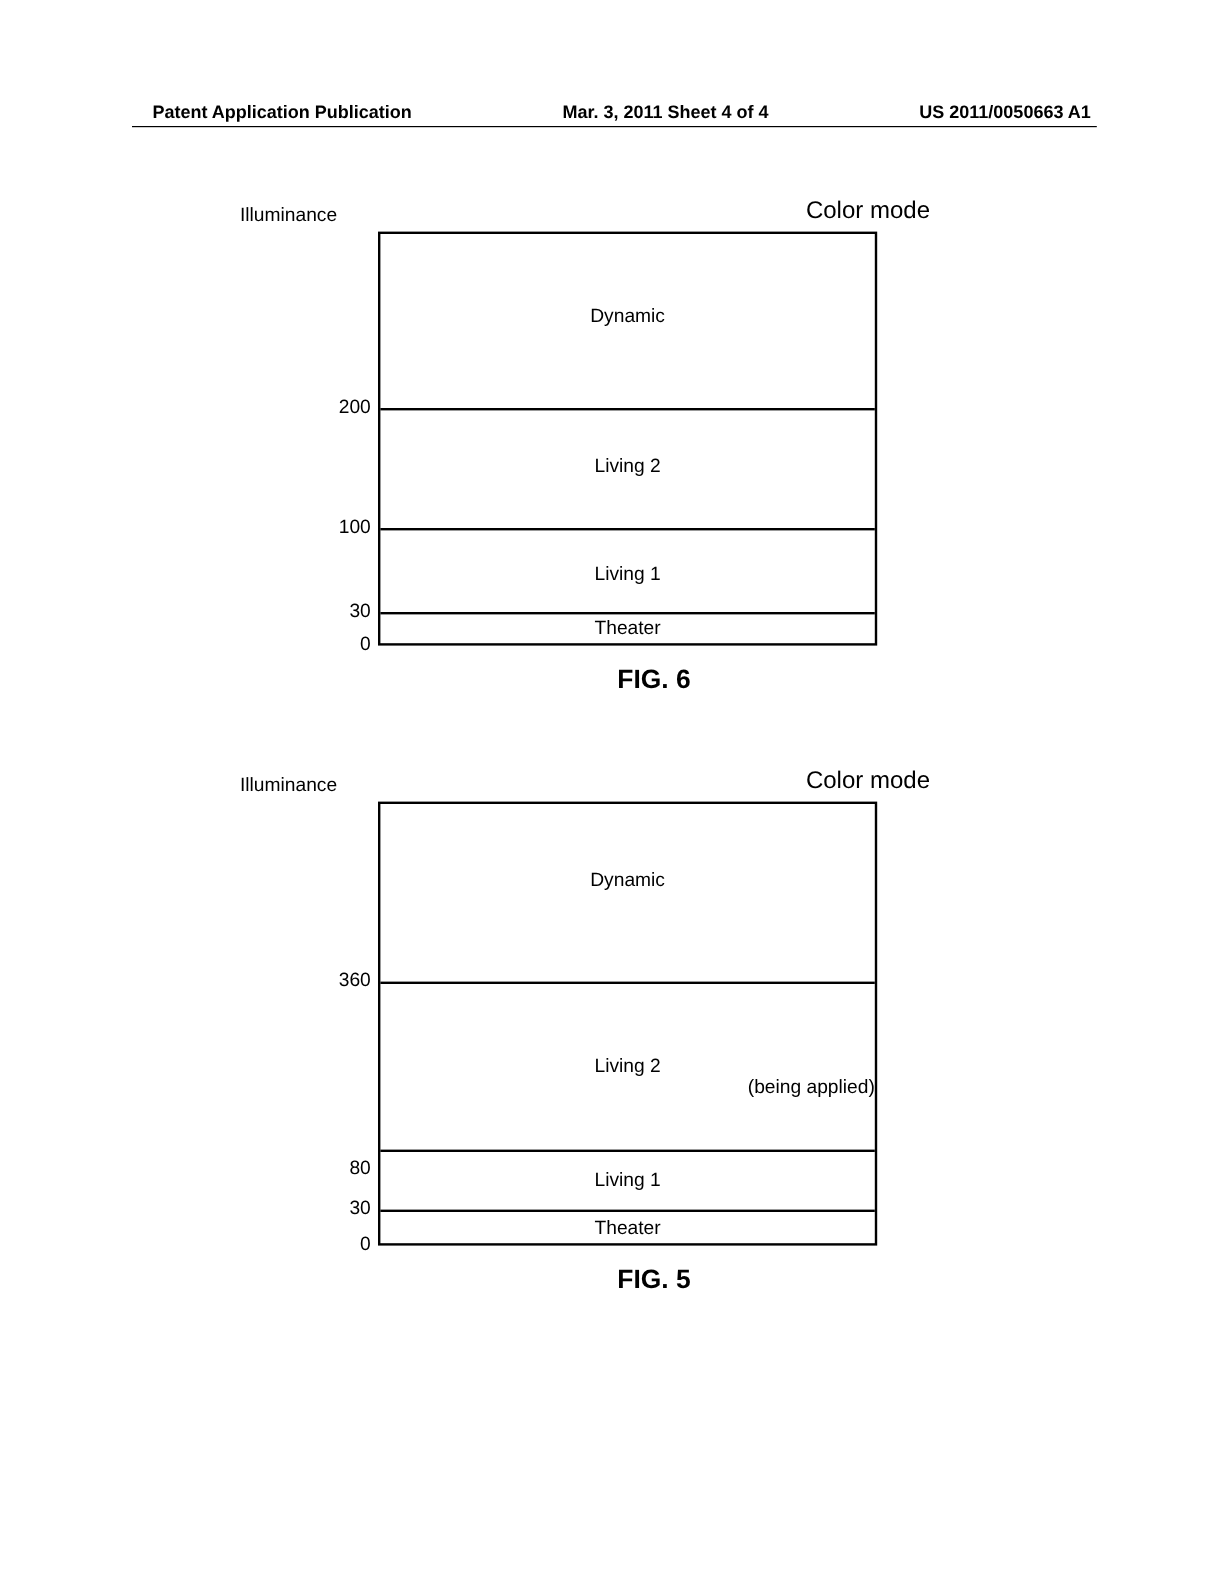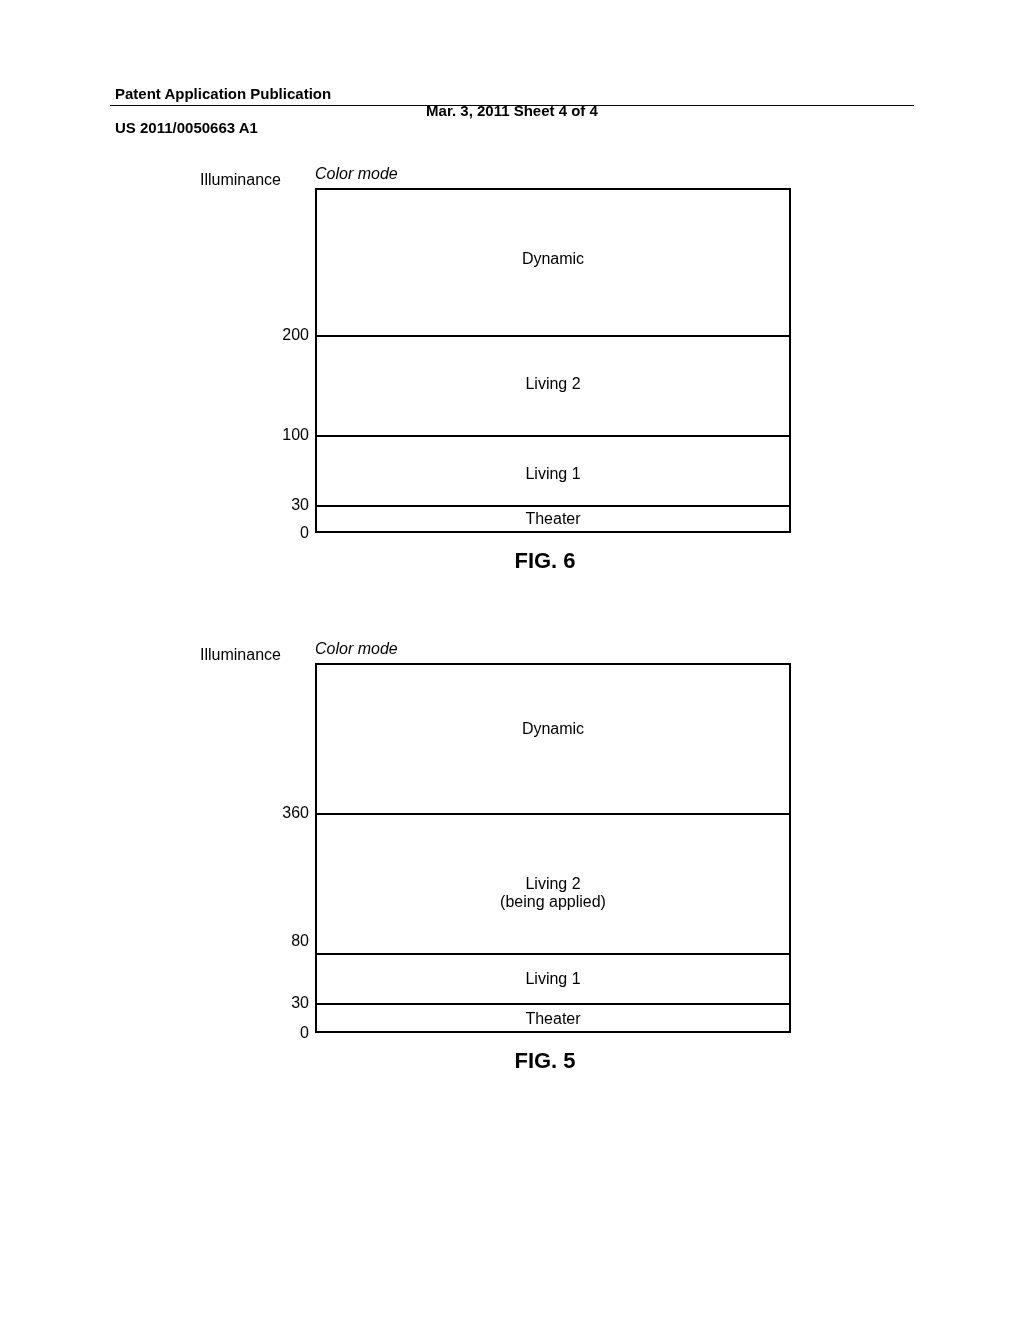--- a/index.html
+++ b/index.html
@@ -10,28 +10,27 @@
     body {
       width: 1024px;
       height: 1320px;
       font-family: Arial, sans-serif;
       background: white;
       position: relative;
     }
     .header {
       position: absolute;
       top: 85px;
-      left: 0;
+      left: 12px;
       right: 0;
       padding: 0 115px 0 115px;
       display: flex;
       justify-content: space-between;
       font-size: 15px;
       font-weight: bold;
-      flex-direction: column;
     }
     .header-left {
       text-align: left;
     }
     .header-center {
       text-align: center;
     }
     .header-right {
       text-align: left;
     }
@@ -46,36 +45,35 @@
       position: absolute;
       left: 200px;
     }
     .chart-container.first {
       top: 165px;
     }
     .chart-container.second {
       top: 640px;
     }
     .chart-title {
-      text-align: left;
-      font-size: 16px;
+      text-align: right;
+      font-size: 20px;
       margin-bottom: 5px;
       margin-left: 115px;
       width: 460px;
-      font-style: italic;
     }
     .y-label {
       position: absolute;
       font-size: 16px;
       top: 6px;
       left: 0;
     }
     .chart-box {
       position: relative;
-      width: 476px;
+      width: 416px;
       height: 345px;
       border: 2px solid #000;
       margin-left: 115px;
     }
     .chart-box.second-box {
       height: 370px;
     }
     .divider {
       position: absolute;
       left: 0;
@@ -136,23 +134,23 @@
 </div>
 
 <div class="chart-container second">
   <div class="chart-title">Color mode</div>
   <div class="y-label">Illuminance</div>
   <div class="chart-box second-box">
     <div class="region-label" style="top: 55px;">Dynamic</div>
     <div class="divider" style="top: 148px;"></div>
     <div class="tick-label" style="top: 148px;">360</div>
     <div class="region-label" style="top: 210px;">Living 2</div>
-    <div class="region-label" style="top: 228px;">(being applied)</div>
+    <div class="region-label" style="top: 228px; text-align: right;">(being applied)</div>
     <div class="divider" style="top: 288px;"></div>
-    <div class="tick-label" style="top: 276px;">80</div>
+    <div class="tick-label" style="top: 304px;">80</div>
     <div class="region-label" style="top: 305px;">Living 1</div>
     <div class="divider" style="top: 338px;"></div>
     <div class="tick-label" style="top: 338px;">30</div>
     <div class="region-label" style="top: 345px;">Theater</div>
     <div class="tick-label" style="top: 368px;">0</div>
   </div>
   <div class="fig-label">FIG. 5</div>
 </div>
 
 </body></html>

